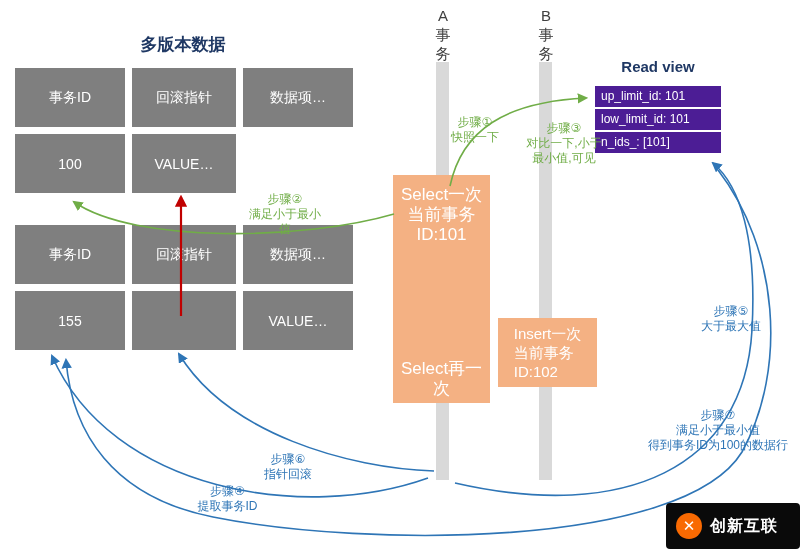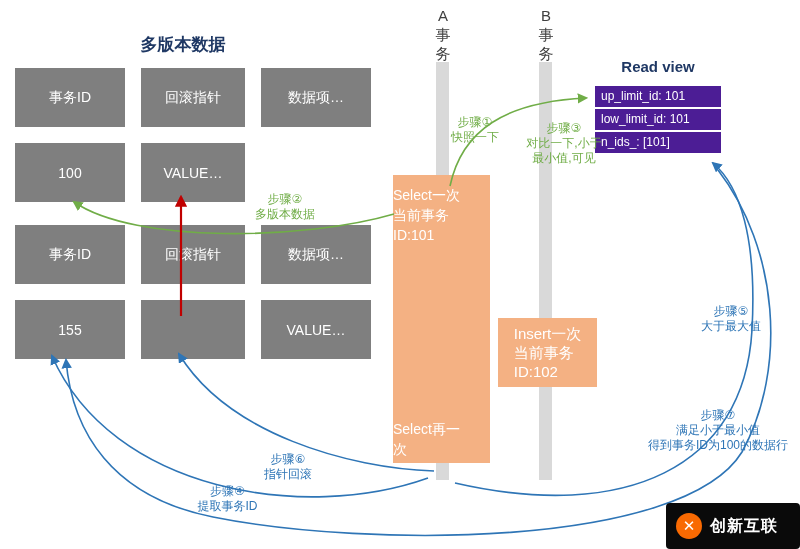--- a/index.html
+++ b/index.html
@@ -3,34 +3,34 @@
 <meta charset="utf-8">
 <style>
   html,body{margin:0;padding:0;}
   body{font-family:"Liberation Sans","DejaVu Sans",sans-serif;background:#fff;}
   .canvas{position:relative;width:800px;height:549px;background:#fff;overflow:hidden;}
 
   .title{position:absolute;left:118px;top:33px;width:130px;text-align:center;
          font-size:17px;font-weight:bold;color:#1f3864;z-index:4;}
 
   .vtable{position:absolute;display:grid;grid-template-columns:110px 104px 110px;
-          grid-template-rows:59px 59px;gap:16px;z-index:2;}
+          grid-template-rows:59px 59px;gap:7px;z-index:2;}
   .t1{left:15px;top:68px;}
   .t2{left:15px;top:225px;}
   .cell{background:#7f7f7f;color:#fff;display:flex;align-items:center;justify-content:center;
         font-size:14px;}
 
   .lane-bar{position:absolute;top:62px;width:13px;height:418px;background:#d9d9d9;z-index:1;}
   .lane-a{left:436px;} .lane-b{left:539px;}
   .lane-label{position:absolute;top:6px;width:30px;text-align:center;font-size:15px;
               line-height:19px;color:#404040;white-space:pre-line;z-index:4;}
   .lane-label-a{left:428px;} .lane-label-b{left:531px;}
 
-  .sel-box{position:absolute;left:393px;top:175px;width:97px;height:288px;background:#f4b183;
-           z-index:2;color:#fff;text-align:left;font-size:14px;line-height:20px;}
+  .sel-box{position:absolute;left:393px;top:175px;width:97px;height:228px;background:#f4b183;
+           z-index:2;color:#fff;text-align:center;font-size:17px;line-height:20px;}
   .sel-top{position:absolute;top:10px;left:0;right:0;white-space:pre-line;}
   .sel-bottom{position:absolute;bottom:4px;left:0;right:0;white-space:pre-line;}
   .insert-box{position:absolute;left:498px;top:318px;width:99px;height:69px;background:#f4b183;
               z-index:2;color:#fff;display:flex;align-items:center;justify-content:center;
               text-align:left;font-size:15px;line-height:19px;white-space:pre-line;}
 
   .rv-title{position:absolute;left:595px;top:58px;width:126px;text-align:center;
             font-size:15px;font-weight:bold;color:#1f3864;z-index:4;}
   .rv-rows{position:absolute;left:595px;top:86px;z-index:2;}
   .rv-row{width:126px;height:21px;background:#4c1d95;color:#fff;font-size:12px;
@@ -104,21 +104,21 @@
   <div class="rv-title">Read view</div>
   <div class="rv-rows">
     <div class="rv-row">up_limit_id:  101</div>
     <div class="rv-row">low_limit_id:  101</div>
     <div class="rv-row">n_ids_:  [101]</div>
   </div>
 
   <div class="step green s1">步骤①
 快照一下</div>
   <div class="step green s2">步骤②
-多版本数据</div>
+满足小于最小值</div>
   <div class="step green s3">步骤③
 对比一下,小于
 最小值,可见</div>
   <div class="step blue s4">步骤④
 提取事务ID</div>
   <div class="step blue s5">步骤⑤
 大于最大值</div>
   <div class="step blue s6">步骤⑥
 指针回滚</div>
   <div class="step blue s7">步骤⑦

